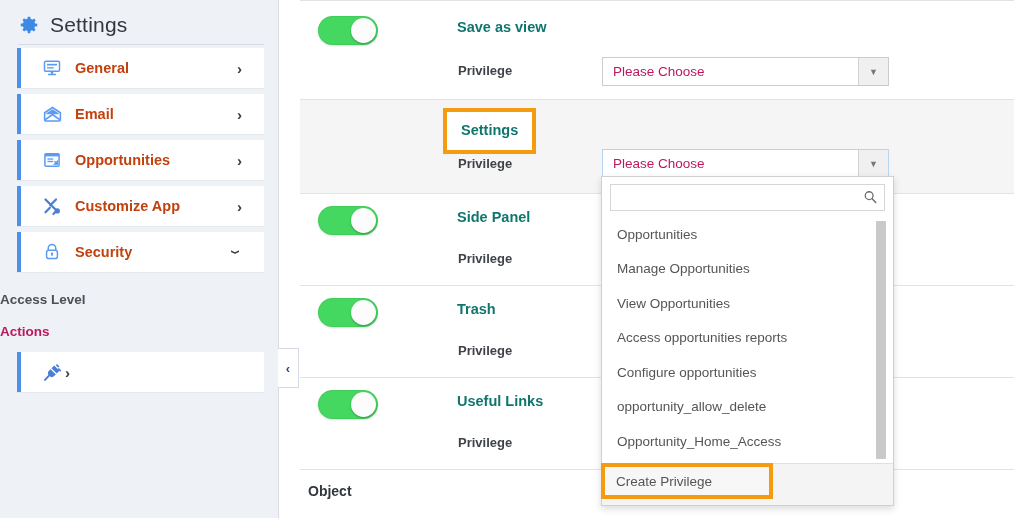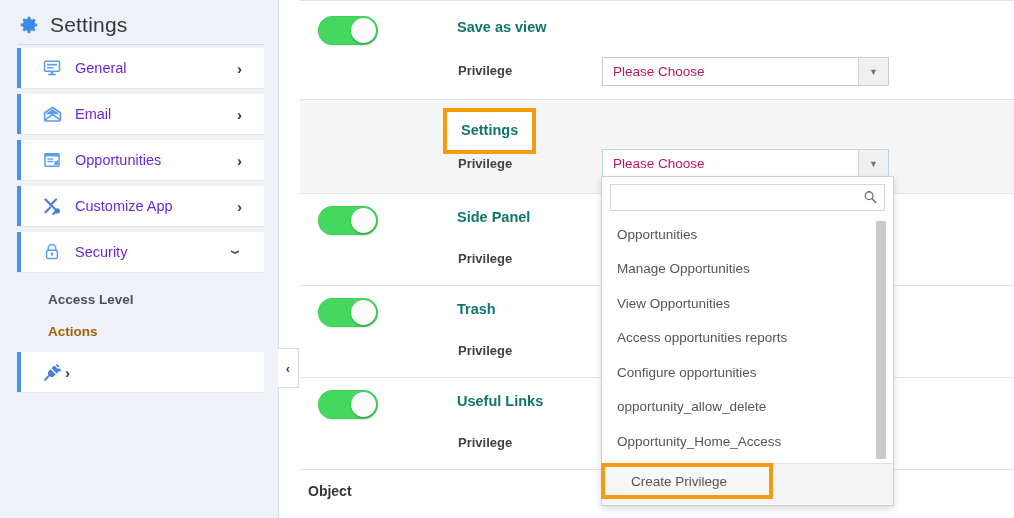--- a/index.html
+++ b/index.html
@@ -31,31 +31,31 @@
   }
   .nav-list{position:absolute;left:0;top:48px;width:279px;}
   .nav-item{
     position:relative;margin:0 15px 6px 17px;height:40px;
     background:#ffffff;border-left:4px solid #4d90ea;
     display:flex;align-items:center;box-sizing:border-box;
     box-shadow:0 1px 0 rgba(0,0,0,0.04);
   }
   .nav-ico{width:26px;margin-left:18px;display:flex;align-items:center;justify-content:center;flex:none;}
   .nav-label{
-    margin-left:10px;font-size:14.5px;color:#6d28d9;font-weight:400;flex:1;
+    margin-left:10px;font-size:14.5px;color:#c2410c;font-weight:700;flex:1;
   }
   .nav-chev{
     margin-right:22px;font-size:15px;color:#3d3d3d;font-weight:bold;line-height:1;
   }
   .sub-item{
     height:26px;display:flex;align-items:center;
-    padding-left:48px;font-size:13.5px;font-weight:bold;
+    font-size:13.5px;font-weight:bold;
   }
   .sub-item.current{color:#4d4f55;}
-  .sub-item.link{color:#a16207;}
+  .sub-item.link{color:#be185d;}
 
   .collapse-tab{
     position:absolute;left:278px;top:348px;width:21px;height:40px;
     background:#ffffff;border:1px solid #d7dbe1;border-left:none;
     display:flex;align-items:center;justify-content:center;
     font-size:13px;color:#2b4a7a;font-weight:bold;
     box-sizing:border-box;
   }
 
   
@@ -140,21 +140,21 @@
   .dd-bar{
     position:absolute;right:7px;top:4px;width:10px;height:238px;
     background:#c9c9c9;border-radius:1px;
   }
   .dd-footer{
     position:relative;height:41px;background:#f4f4f4;
   }
   .dd-create-box{
     position:absolute;left:-1px;top:-1px;width:172px;height:36px;
     border:4px solid #f59b10;background:#f7f7f7;box-sizing:border-box;
-    display:flex;align-items:center;padding-left:26px;
+    display:flex;align-items:center;padding-left:11px;
     font-size:13.5px;color:#555555;
   }
 </style>
 </head>
 <body>
 
 <div id="app">
 
   <div id="sidebar">
 

